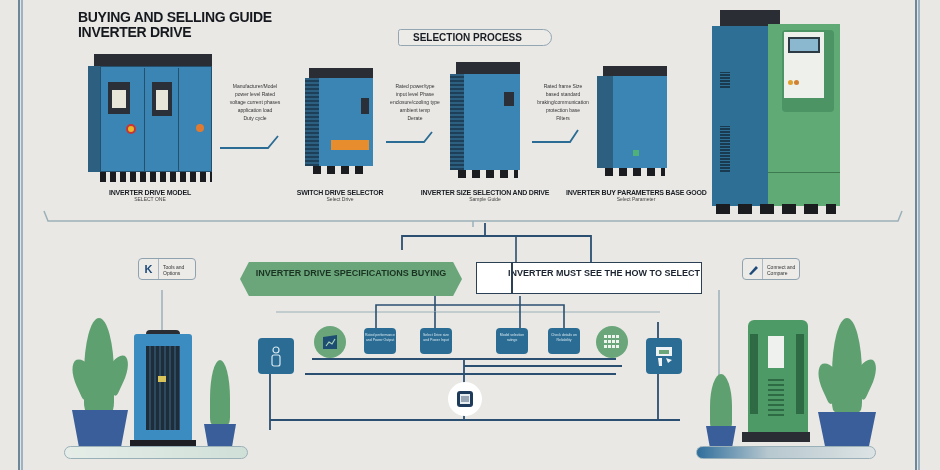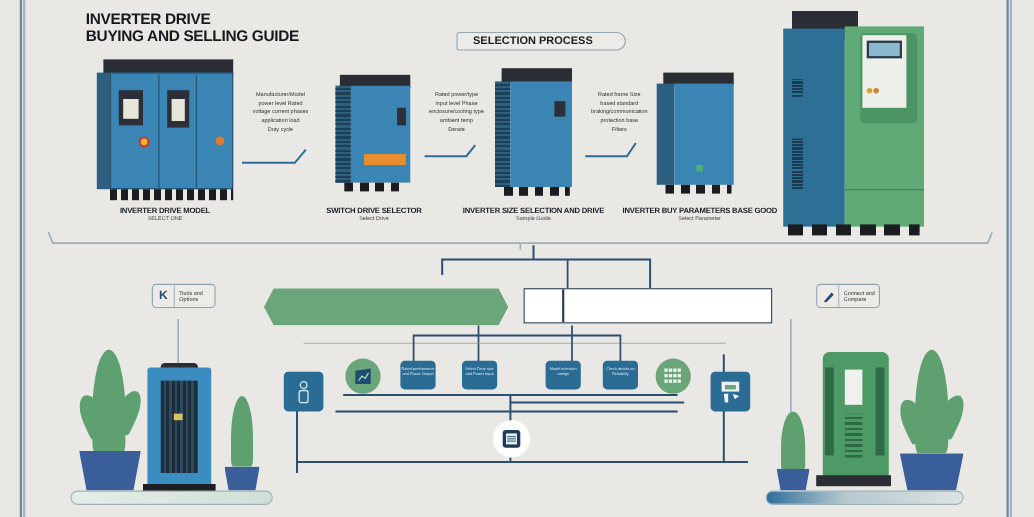--- a/index.html
+++ b/index.html
@@ -1,21 +1,21 @@
 <!DOCTYPE html>
 <html><head>
 <meta charset="utf-8">
 <style>
   * { box-sizing: border-box; margin: 0; padding: 0; }
   html, body { width: 940px; height: 470px; overflow: hidden; background: #e9e8e5; }
   body { position: relative; font-family: "Liberation Sans", sans-serif; color: #1d2128; }
   .abs { position: absolute; }
   .frame-line { position: absolute; top: 0; bottom: 0; width: 5px; border-left: 2px solid #6e8798; border-right: 2px solid #9fb2bf; background: #dfe6ea; }
   .title { left: 78px; top: 10px; font-weight: bold; font-size: 14px; line-height: 15px; letter-spacing: -0.3px; color: #15181d; }
-  .pill { left: 415px; top: 29px; width: 154px; height: 17px; border: 1.5px solid #93a6b2; border-radius: 3px 10px 10px 3px; font-size: 10px; font-weight: bold; padding: 2px 0 0 14px; color: #1a1e24; background: #ecebe8; }
+  .pill { left: 398px; top: 29px; width: 154px; height: 17px; border: 1.5px solid #93a6b2; border-radius: 3px 10px 10px 3px; font-size: 10px; font-weight: bold; padding: 2px 0 0 14px; color: #1a1e24; background: #ecebe8; }
   .step-label { font-size: 7px; font-weight: bold; text-align: center; letter-spacing: -0.2px; color: #1a1e24; white-space: nowrap; }
   .step-sub { font-size: 5px; text-align: center; color: #444; white-space: nowrap; }
   .caption { font-size: 5px; line-height: 8px; text-align: center; color: #333; width: 70px; }
   .green-banner { left: 240px; top: 262px; width: 222px; height: 34px; background: #6aa67a; clip-path: polygon(4% 0, 96% 0, 100% 50%, 96% 100%, 4% 100%, 0 50%); font-size: 9px; font-weight: bold; text-align: center; padding-top: 5px; line-height: 12px; color: #1b3322; }
   .white-box { left: 476px; top: 262px; width: 226px; height: 32px; background: #fff; border: 1.5px solid #2b3f55; font-size: 9px; font-weight: bold; text-align: center; padding: 4px 0 0 30px; line-height: 12px; color: #1b2430; }
   .white-box::before { content: ""; position: absolute; left: 34px; top: 0; bottom: 0; width: 1.5px; background: #2b3f55; }
   .tag { width: 58px; height: 22px; border: 1.5px solid #8fa2b0; border-radius: 4px; background: #ecebe8; display: flex; }
   .tag .ico { width: 20px; border-right: 1px solid #aab8c2; display: flex; align-items: center; justify-content: center; color: #1f4a78; font-weight: bold; font-size: 11px; }
   .tag .txt { flex: 1; font-size: 5px; line-height: 6px; padding: 5px 2px 0 4px; color: #333; }
   .node { width: 32px; height: 26px; background: #2a6c93; border-radius: 4px; color: #d7e7f1; font-size: 3.5px; line-height: 5px; text-align: center; padding-top: 5px; }
@@ -27,22 +27,22 @@
   .leaf { background: #5fa070; border-radius: 50% 50% 10% 10% / 60% 60% 10% 10%; }
   svg { position: absolute; overflow: visible; }
 </style>
 </head>
 <body>
 
 <div class="frame-line" style="left:18px;"></div>
 <div class="frame-line" style="left:915px;"></div>
 
 <div class="abs title">
+  <div>BUYING AND SELLING GUIDE</div>
   <div>INVERTER DRIVE</div>
-  <div>BUYING AND SELLING GUIDE</div>
 </div>
 
 <div class="abs pill">SELECTION PROCESS</div>
 
 <div class="abs" style="left:86px;top:54px;width:128px;height:130px;">
   <div class="abs" style="left:8px;top:0;width:118px;height:14px;background:#2a2d33;"></div>
   <div class="abs" style="left:2px;top:12px;width:12px;height:106px;background:#2c5f80;"></div>
   <div class="abs" style="left:14px;top:12px;width:112px;height:106px;background:#3b85b5;border:1px solid #24506e;"></div>
   <div class="abs" style="left:58px;top:14px;width:1px;height:104px;background:#24506e;"></div>
   <div class="abs" style="left:92px;top:14px;width:1px;height:104px;background:#24506e;"></div>
@@ -156,22 +156,24 @@
 <div class="abs tag" style="left:742px;top:258px;">
   <div class="ico">
     <svg width="12" height="12" style="position:relative;">
         <path d="M2 11 L9 3 L11 5 L4 12 Z" fill="#1f4a78"></path>
       </svg>
   </div>
   <div class="txt">Connect and Compare</div>
 </div>
 
 <div class="abs green-banner">
+  <div>INVERTER DRIVE SPECIFICATIONS BUYING</div>
 </div>
 <div class="abs white-box">
+  <div>INVERTER MUST SEE THE HOW TO SELECT</div>
 </div>
 
 <div class="abs sq-icon" style="left:258px;top:338px;">
   <svg width="14" height="22" style="position:relative;">
       <circle cx="7" cy="5" r="3" fill="none" stroke="#d7e7f1" stroke-width="1.2"></circle>
       <rect x="3" y="10" width="8" height="11" rx="2" fill="none" stroke="#d7e7f1" stroke-width="1.2"></rect>
     </svg>
 </div>
 <div class="abs circle" style="left:314px;top:326px;">
   <svg width="18" height="18" style="position:relative;">

